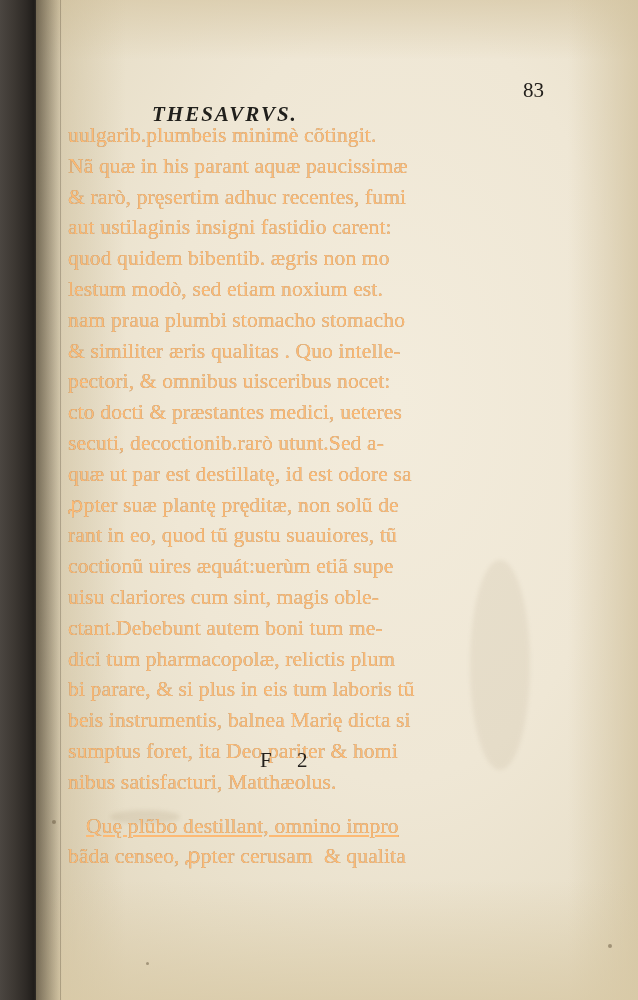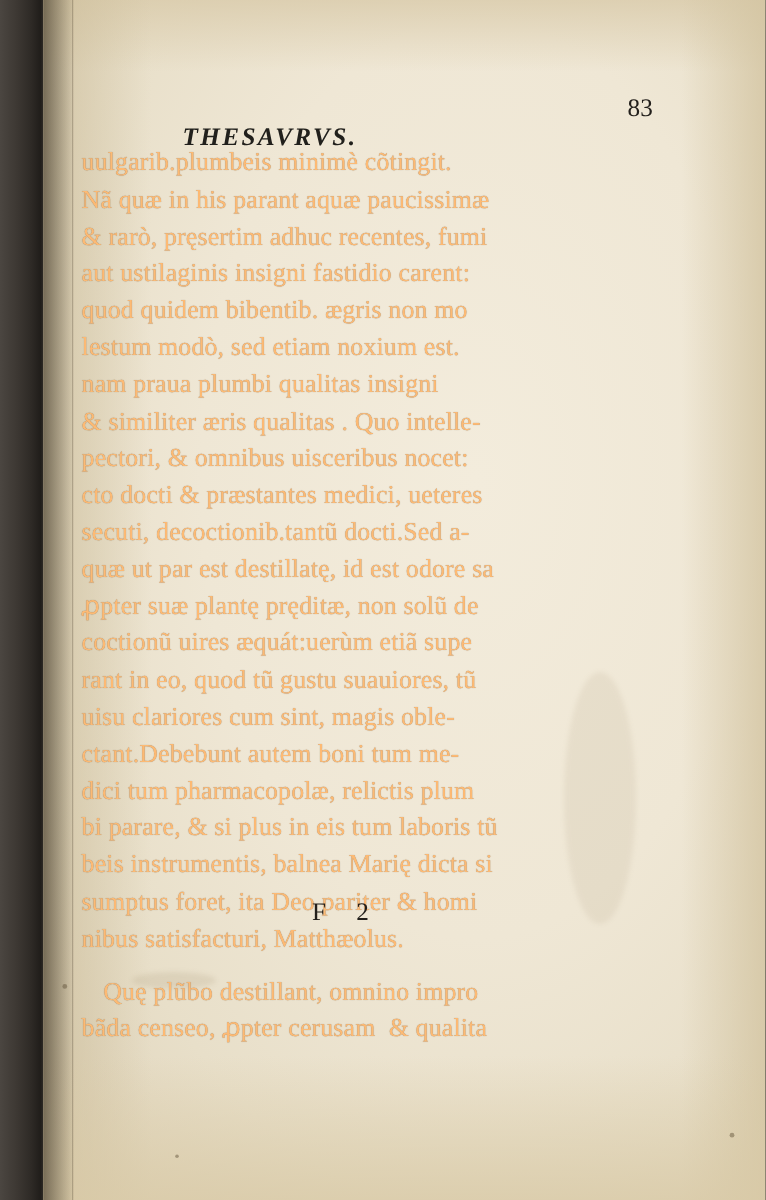--- a/index.html
+++ b/index.html
@@ -103,20 +103,21 @@
   .line {
     font-size: 21.5px;
     line-height: 30.8px;
     white-space: pre;
     letter-spacing: 0.15px;
     color: #fdba74;
     text-shadow: 0 0 .6px rgba(30,26,20,.5);
   }
   .line.indent {
     padding-left: 18px;
+    text-decoration: underline;
   }
   .gap {
     height: 13px;
   }
   .signature {
     position: absolute;
     left: 260px;
     top: 748px;
     font-size: 21px;
     letter-spacing: 10px;
@@ -159,29 +160,29 @@
       <div class="folio">83</div>
     </div>
 
     <div class="body">
       <div class="line">uulgarib.plumbeis minimè cõtingit.</div>
       <div class="line">Nã quæ in his parant aquæ paucissimæ</div>
       <div class="line">&amp; rarò, pręsertim adhuc recentes, fumi</div>
       <div class="line">aut ustilaginis insigni fastidio carent:</div>
       <div class="line">quod quidem bibentib. ægris non mo</div>
       <div class="line">lestum modò, sed etiam noxium est.</div>
-      <div class="line">nam praua plumbi qualitas insigni</div>
+      <div class="line">nam praua plumbi stomacho stomacho</div>
       <div class="line">&amp; similiter æris qualitas . Quo intelle-</div>
       <div class="line">pectori, &amp; omnibus uisceribus nocet:</div>
       <div class="line">cto docti &amp; præstantes medici, ueteres</div>
-      <div class="line">secuti, decoctionib.tantũ docti.Sed a-</div>
+      <div class="line">secuti, decoctionib.rarò utunt.Sed a-</div>
       <div class="line">quæ ut par est destillatę, id est odore sa</div>
       <div class="line">ꝓpter suæ plantę pręditæ, non solũ de</div>
+      <div class="line">rant in eo, quod tũ gustu suauiores, tũ</div>
       <div class="line">coctionũ uires æquát:uerùm etiã supe</div>
-      <div class="line">rant in eo, quod tũ gustu suauiores, tũ</div>
       <div class="line">uisu clariores cum sint, magis oble-</div>
       <div class="line">ctant.Debebunt autem boni tum me-</div>
       <div class="line">dici tum pharmacopolæ, relictis plum</div>
       <div class="line">bi parare, &amp; si plus in eis tum laboris tũ</div>
       <div class="line">beis instrumentis, balnea Marię dicta si</div>
       <div class="line">sumptus foret, ita Deo pariter &amp; homi</div>
       <div class="line">nibus satisfacturi, Matthæolus.</div>
 
       <div class="gap"></div>
 

